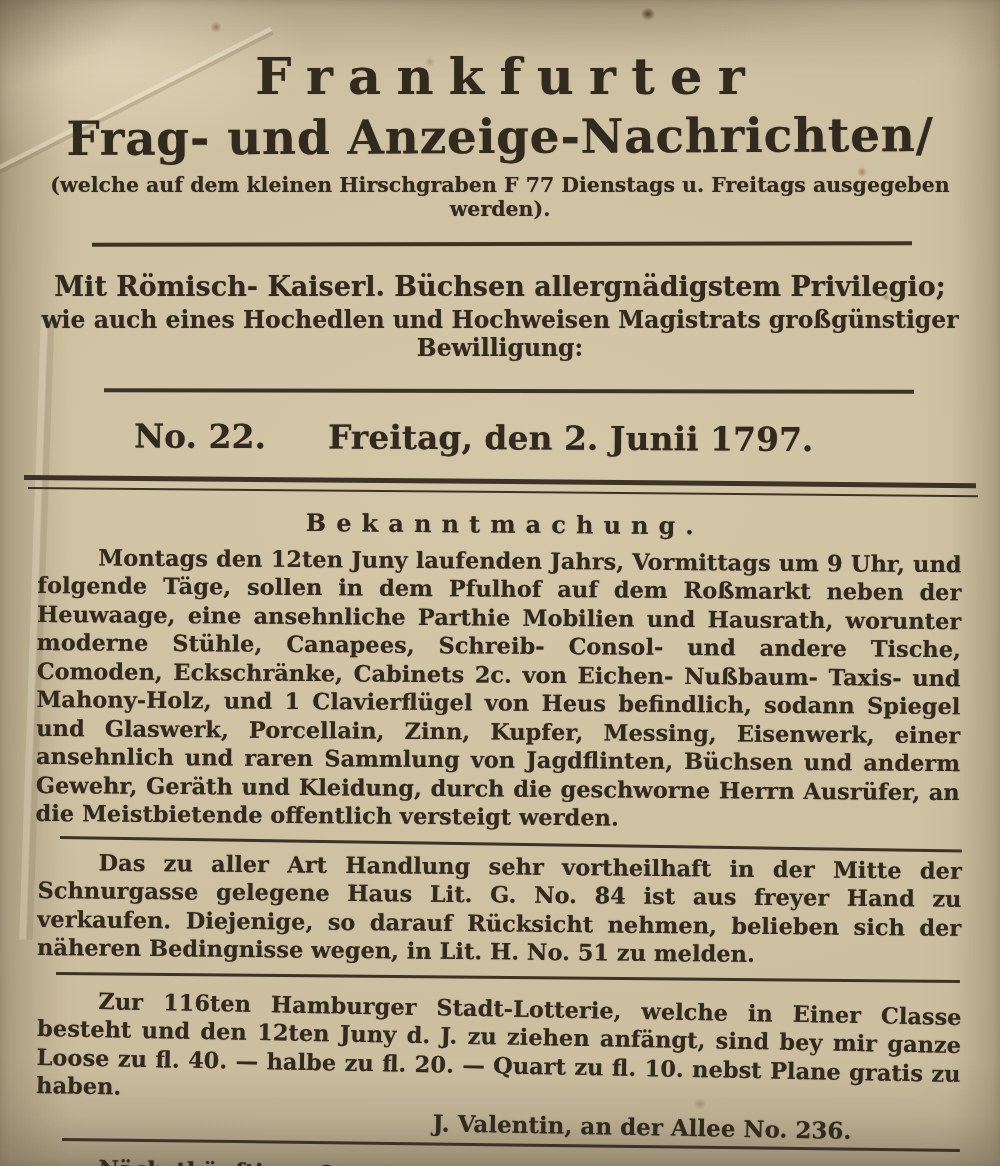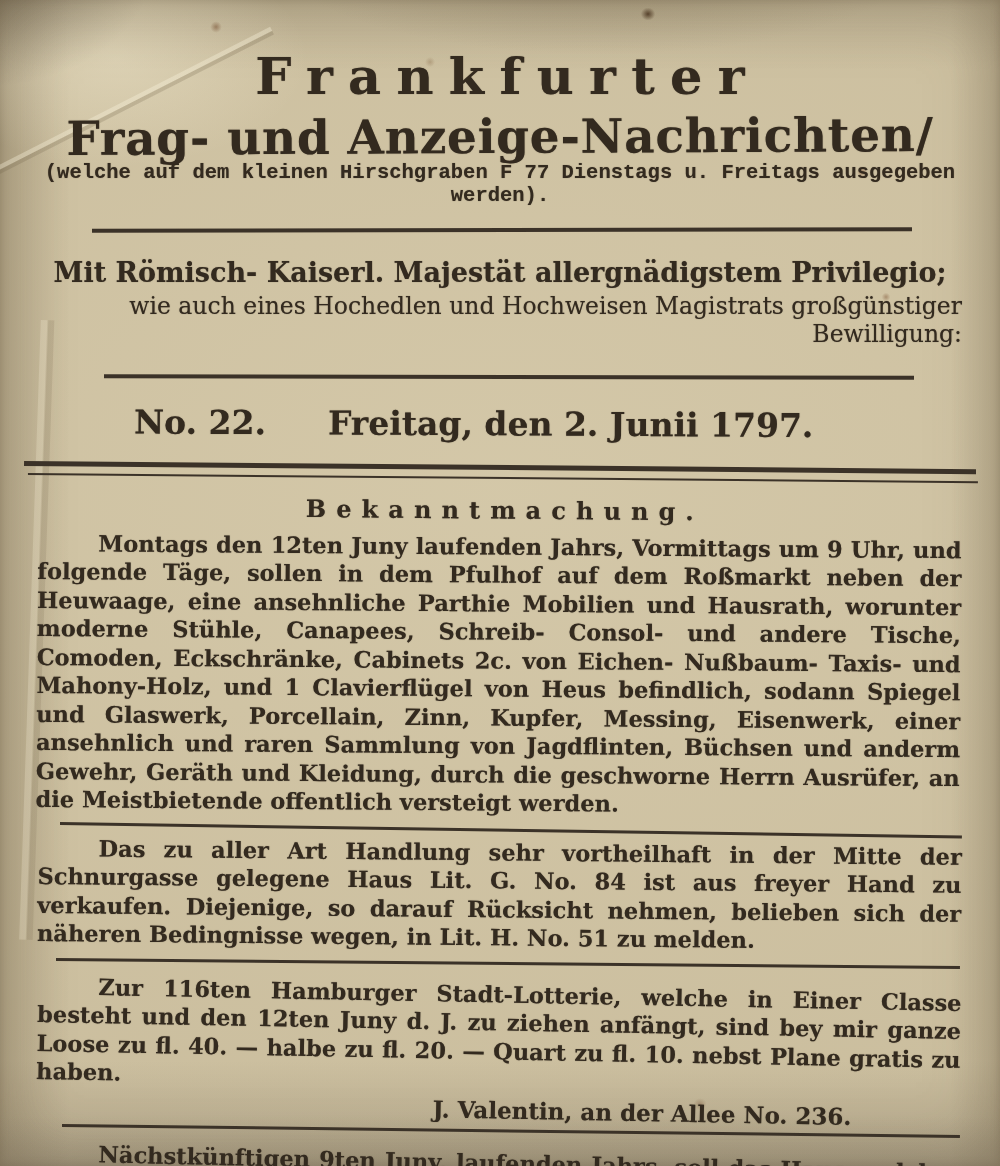--- a/index.html
+++ b/index.html
@@ -56,28 +56,28 @@
     margin: 50px 0 0 0; text-align: center;
     font-size: 51px; font-weight: bold; letter-spacing: 0.30em; padding-left: 0.30em;
     line-height: 1.05;
   }
   .title2 {
     margin: 8px 0 0 0; text-align: center;
     font-size: 47px; font-weight: bold; letter-spacing: 0.015em;
     line-height: 1.05; transform: rotate(-0.25deg);
   }
   .subtitle {
-    margin: 0 0 0 0; text-align: center;
-    font-size: 20.5px; font-weight: bold; font-family: Liberation Mono, monospace;
+    margin: 12px 0 0 0; text-align: center;
+    font-size: 20.5px; font-weight: bold;
   }
 
   .rule { background:#3b3228; border:0; }
   .rule-1 { height:4px; margin: 21px 50px 0 54px; transform: rotate(-0.12deg); }
   .priv1 { margin: 25px 0 0 0; text-align:center; font-size: 27px; font-weight:bold; }
-  .priv2 { margin: 4px 0 0 0; text-align:right; font-size: 23.5px; font-weight:normal; }
+  .priv2 { margin: 4px 0 0 0; text-align:center; font-size: 23.5px; font-weight:bold; }
   .rule-2 { height:4px; margin: 27px 48px 0 66px; transform: rotate(0.1deg); }
 
   .dateline {
     margin: 23px 0 0 0; display:flex; gap: 62px; padding-left: 96px;
     font-size: 33px; font-weight: bold; transform: rotate(0.3deg);
     transform-origin: left center;
   }
   .double-rule { margin-top: 20px; transform: rotate(0.5deg); transform-origin: left center; }
   .double-rule .thick { height:5px; margin: 0 -14px 0 -14px; }
   .double-rule .thin  { height:2px; margin: 7px -16px 0 -10px; }
@@ -120,21 +120,21 @@
 
     <div class="masthead">
       <div class="title1">Frankfurter</div>
       <div class="title2">Frag- und Anzeige-Nachrichten/</div>
       <div class="subtitle">(welche auf dem kleinen Hirschgraben F 77 Dienstags u. Freitags ausgegeben werden).</div>
     </div>
 
     <div class="rule rule-1"></div>
 
     <div class="privilege">
-      <div class="priv1">Mit Römisch- Kaiserl. Majestät allergnädigstem Privilegio;</div>
+      <div class="priv1">Mit Römisch- Kaiserl. Büchsen allergnädigstem Privilegio;</div>
       <div class="priv2">wie auch eines Hochedlen und Hochweisen Magistrats großgünstiger Bewilligung:</div>
     </div>
 
     <div class="rule rule-2"></div>
 
     <div class="dateline">
       <span>No. 22.</span>
       <span>Freitag, den 2. Junii 1797.</span>
     </div>
 

